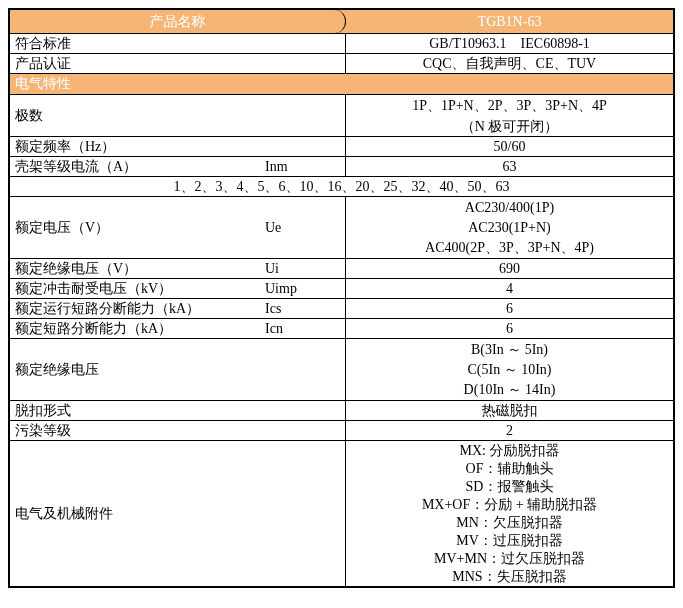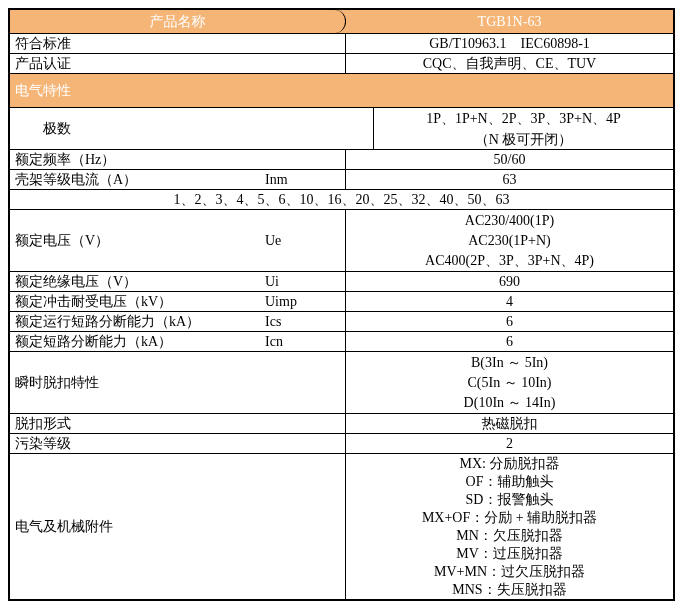--- a/index.html
+++ b/index.html
@@ -29,22 +29,22 @@
   .cr{
     flex:1;
     display:flex;flex-direction:column;justify-content:center;
     text-align:center;
   }
   .v{line-height:20px;white-space:pre-wrap;}
   .sym{position:absolute;left:255px;top:50%;transform:translateY(-50%);}
   
   .rh-header{height:23px;}
   .rh-s{height:20px;}
-  .rh-sec{height:34px;font-family:Liberation Mono, monospace;}
-  .rh-2{height:42px;padding-left:28px;}
+  .rh-sec{height:21px;font-family:Liberation Mono, monospace;}
+  .rh-2{height:42px;}
   .rh-2 .v{line-height:21px;}
   .rh-3{height:62px;}
   .rh-3 .v{line-height:20px;}
   .rh-8{height:146px;}
   .rh-8 .v{line-height:18px;}
   
   .hdr{background:var(--header-bg);color:var(--header-text);}
   .hdr .cl{justify-content:center;padding-left:0;border-radius:11px;}
   .sec{background:var(--header-bg);color:var(--header-text);
        display:flex;align-items:center;padding-left:5px;}
@@ -167,21 +167,21 @@
       <span>额定短路分断能力（kA）</span>
       <span class="sym">Icn</span>
     </div>
     <div class="cr">
       <div class="v">6</div>
     </div>
   </div>
 
   <div class="row rh-3">
     <div class="cl">
-      <span>瞬时脱扣特性</span>
+      <span>额定绝缘电压</span>
     </div>
     <div class="cr">
       <div class="v">B(3In ～ 5In)</div>
       <div class="v">C(5In ～ 10In)</div>
       <div class="v">D(10In ～ 14In)</div>
     </div>
   </div>
 
   <div class="row rh-s">
     <div class="cl">

